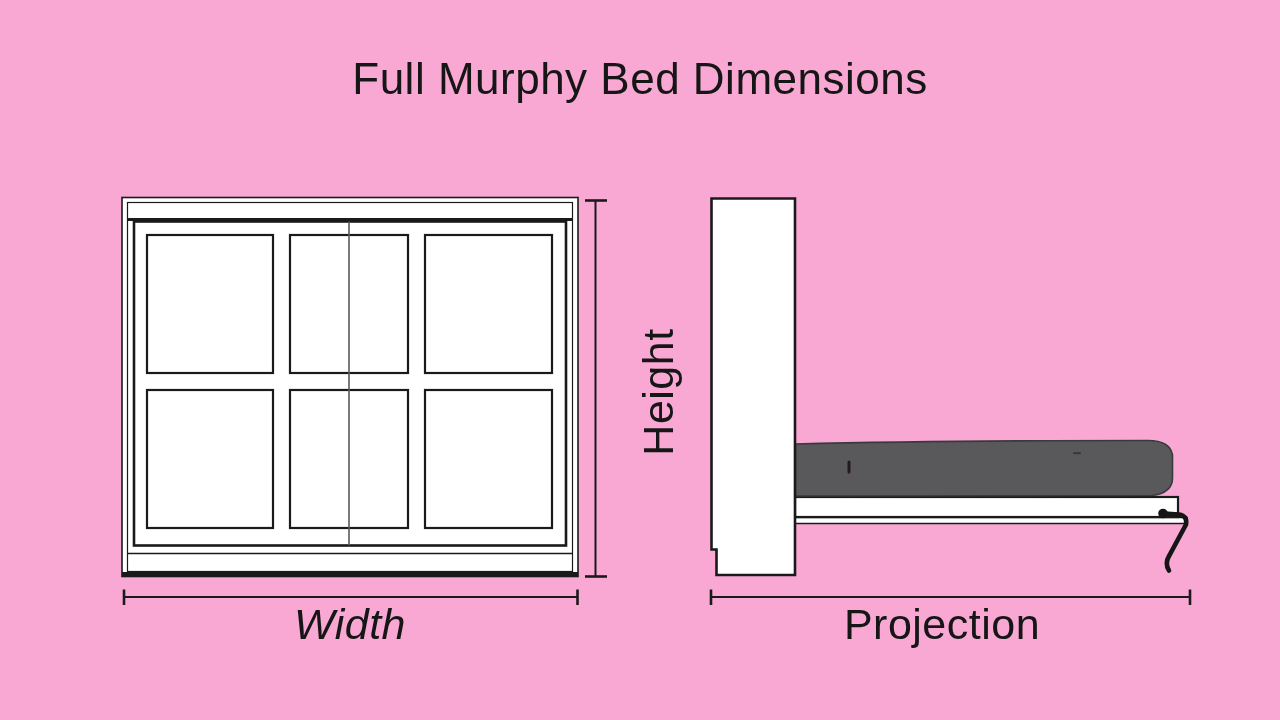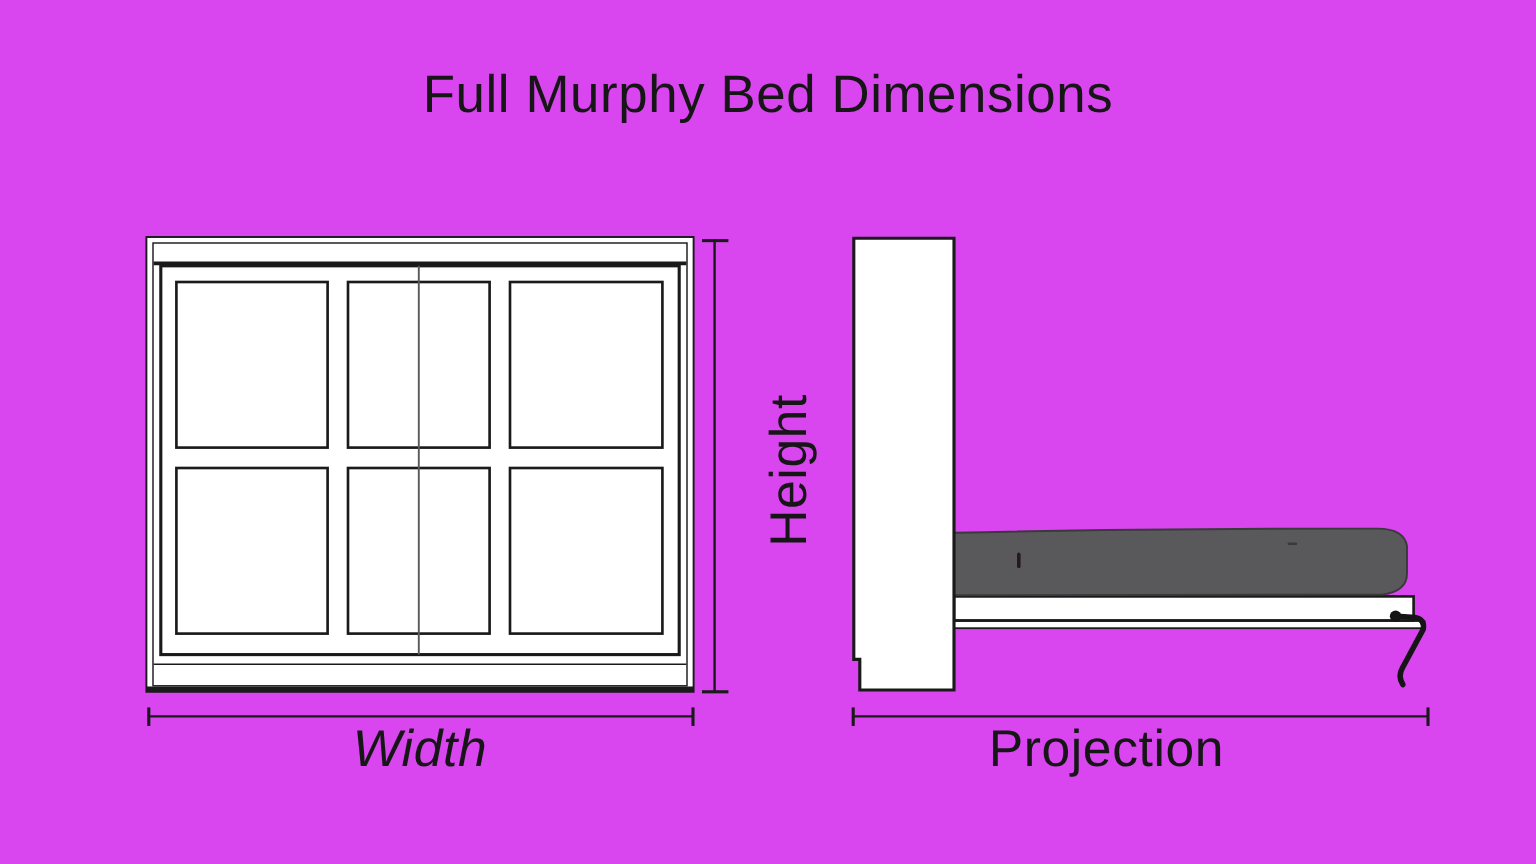--- a/index.html
+++ b/index.html
@@ -1,20 +1,20 @@
 <!DOCTYPE html>
 <html><head>
 <meta charset="utf-8">
 <style>
   html, body { margin: 0; padding: 0; background: #ffffff; }
   .canvas {
     position: relative;
     width: 1280px;
     height: 720px;
-    background: #d946ef;
+    background: #f9a8d4;
     overflow: hidden;
     font-family: "Liberation Sans", sans-serif;
     color: #161616;
   }
   .diagram-svg {
     position: absolute;
     left: 0; top: 0;
     width: 1280px; height: 720px;
   }
   .page-title {
@@ -27,21 +27,21 @@
     color: #161616;
   }
   .dim-label {
     position: absolute;
     font-size: 43px;
     letter-spacing: 0.5px;
     color: #161616;
     text-align: center;
   }
   .width-label { left: 122px; top: 600px; width: 456px; font-style: italic; }
-  .projection-label { left: 682px; top: 600px; width: 480px; text-align: center; }
+  .projection-label { left: 702px; top: 600px; width: 480px; text-align: center; }
   .height-label {
     left: 568px; top: 370px;
     width: 180px; height: 44px;
     display: flex; align-items: center; justify-content: center;
     transform: rotate(-90deg);
     transform-origin: center center;
   }
 </style>
 </head>
 <body>

